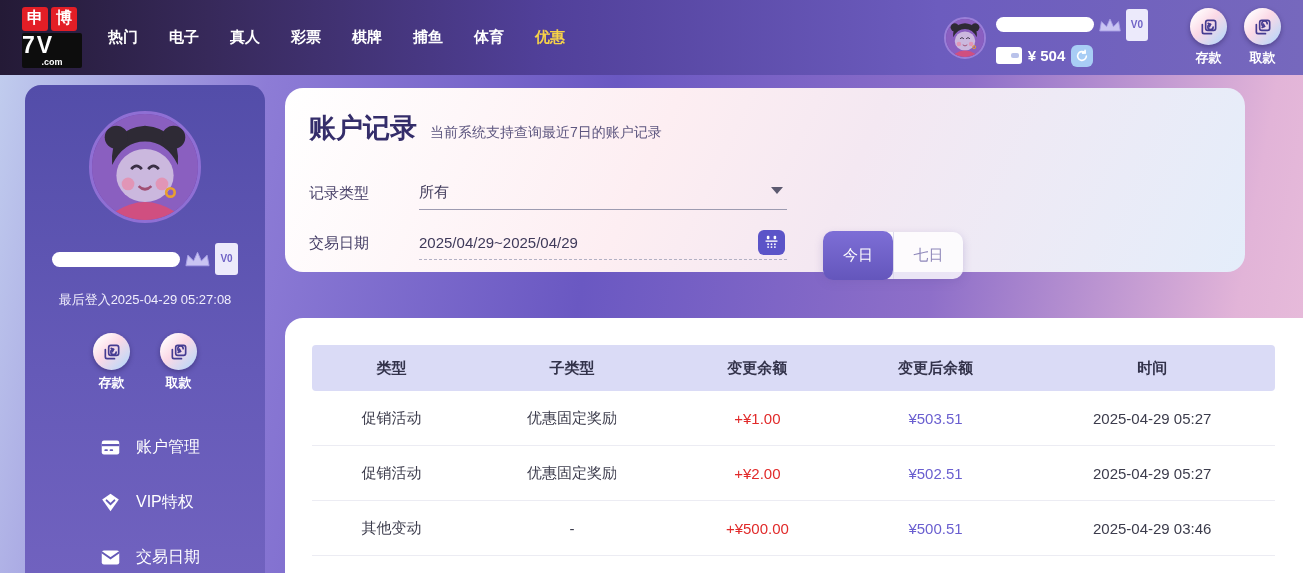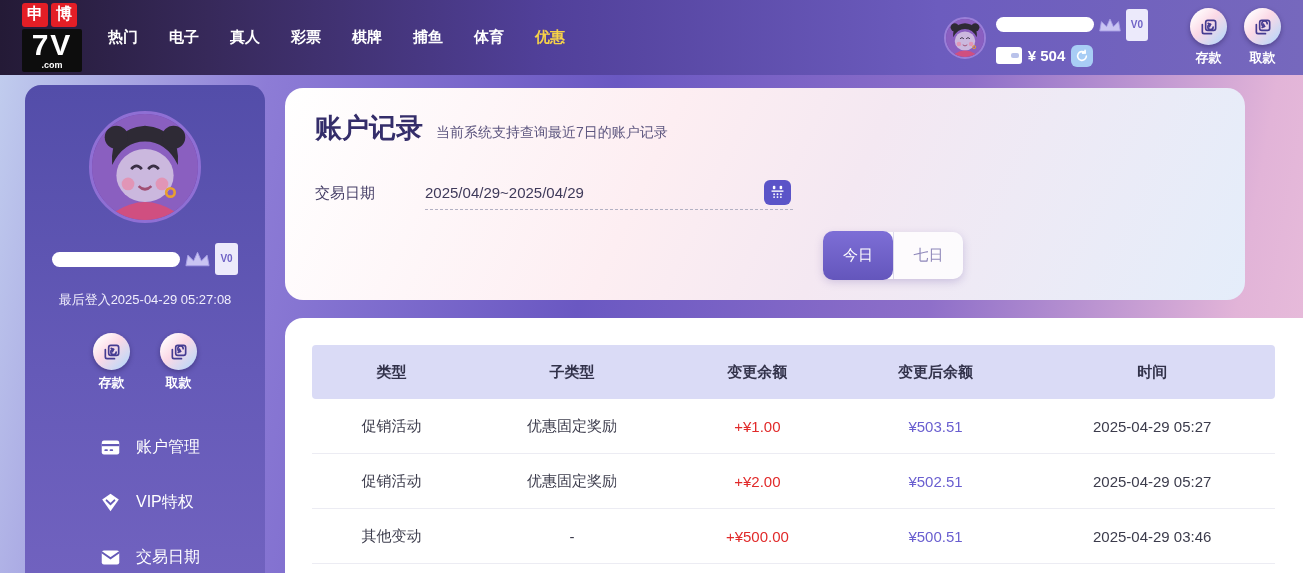--- a/index.html
+++ b/index.html
@@ -9,22 +9,22 @@
            background:linear-gradient(100deg,#c3d0ef 0%,#8d7cd6 20%,#6a58c2 45%,#8e6fc9 70%,#e2b4d8 92%,#e9bedb 100%); }
 
   
   .topbar { position:absolute; top:0; left:0; right:0; height:75px;
             background:linear-gradient(90deg,#241a36 0%,#37295a 16%,#51409a 42%,#6c5cbe 72%,#7668bd 100%);
             display:flex; align-items:center; padding:0 22px; z-index:5; }
   .logo { width:60px; margin-right:26px; cursor:pointer; }
   .logo-tiles { display:flex; gap:3px; margin-bottom:2px; }
   .logo-tile { width:26px; height:24px; background:#e31e26; color:#fff; border-radius:3px;
                display:flex; align-items:center; justify-content:center; font-size:16px; font-weight:bold; }
-  .logo-main { background:#0d0d0d; color:#fff; font-weight:800; font-size:30px; line-height:1.05;
-               text-align:center; letter-spacing:2px; border-radius:2px 2px 0 0; }
+  .logo-main { background:#0d0d0d; color:#fff; font-weight:800; font-size:23px; line-height:1.05;
+               letter-spacing:2px; border-radius:2px 2px 0 0; }
   .logo-com { background:#0d0d0d; color:#fff; font-size:9px; font-weight:bold; text-align:center;
               line-height:1.2; border-radius:0 0 2px 2px; padding-bottom:1px; }
   .nav { display:flex; gap:31px; }
   .nav-item { color:#fff; font-size:15px; font-weight:700; cursor:pointer; white-space:nowrap; }
   .nav-item.active { color:#f7d348; }
 
   .user-cluster { margin-left:auto; display:flex; align-items:center; }
   .avatar-sm { width:42px; height:42px; border-radius:50%; border:2px solid #9a7fd8; overflow:hidden;
                background:#7a4fb8; flex:0 0 auto; }
   .user-info { margin-left:10px; display:flex; flex-direction:column; gap:4px; }
@@ -54,23 +54,23 @@
                margin:0 auto; background:#7a4fb8; }
   .sb-uname { display:flex; align-items:center; justify-content:center; gap:4px; margin-top:20px; }
   .sb-censor { width:128px; height:15px; background:#fff; border-radius:8px; }
   .sb-lastlogin { color:#f0eefc; font-size:13px; text-align:center; margin-top:16px; }
   .sb-actions { display:flex; justify-content:center; gap:30px; margin-top:24px; }
   .menu { margin-top:32px; padding-left:50px;margin-left:25px; }
   .menu-item { display:flex; align-items:center; gap:15px; color:#fff; font-size:16px;
                height:46px; margin-bottom:9px; cursor:pointer; }
 
   
-  .card-top { position:absolute; left:285px; top:88px; width:960px; height:212px; border-radius:18px;
+  .card-top { position:absolute; left:285px; top:88px; width:960px; height:184px; border-radius:18px;
               background:linear-gradient(115deg,#ffffff 0%,#fdeef2 38%,#f4e8f2 58%,#e4edfa 100%);
-              padding:22px 30px; z-index:3; }
+              padding:22px 24px; z-index:3; }
   .page-head { display:flex; align-items:baseline; gap:13px; }
   .page-title { font-size:27px; font-weight:800; color:#342d6a; }
   .page-subtitle { font-size:14px; color:#5d567f; }
   .filters { margin-top:22px; }
   .filter-row { display:flex; align-items:center; height:50px; }
   .filter-label { width:110px; font-size:15px; color:#453e66; }
   .filter-field { position:relative; width:368px; height:34px; display:flex; align-items:center;
                   font-size:15px; color:#3f3a5a; cursor:pointer; }
   .filter-field.solid { border-bottom:1px solid #9d9bb1; }
   .filter-field.dashed { border-bottom:1px dashed #b3b1c4; }
@@ -85,21 +85,21 @@
   .tab { width:70px; height:47px; display:flex; align-items:center; justify-content:center;
          color:#9089bb; font-size:15px; border-left:1px solid #dcd9ec; cursor:pointer; }
   .tab:first-child { border-left:none; }
   .tab.active { background:linear-gradient(180deg,#7d6ed6,#6456bc); color:#fff; border-radius:10px;
                 margin:-1px 0; height:49px; }
 
   
   .card-table { position:absolute; left:285px; top:318px; right:-26px; bottom:-26px; background:#fff;
                 border-radius:18px; padding:27px; z-index:3; }
   .t-grid { display:grid; grid-template-columns:16.5% 21% 17.5% 19.5% 25.5%; width:963px; }
-  .t-head { background:#dadbf6; border-radius:4px; height:54px; align-items:center; }
+  .t-head { background:#dadbf6; border-radius:4px; height:46px; align-items:center; }
   .t-head .t-cell { font-size:15px; color:#32324a; font-weight:600; text-align:center; }
   .t-row { height:55px; align-items:center; border-bottom:1px solid #ececf3; }
   .t-row .t-cell { font-size:15px; color:#3c3c4c; text-align:center; }
   .t-cell.change { color:#e12a2a; }
   .t-cell.after { color:#6a5fd0; }
 
   svg { display:block; }
 </style>
 </head>
 <body>
@@ -280,20 +280,27 @@
     </nav>
   </aside>
 
   <section class="card-top">
     <div class="page-head">
       <h1 class="page-title">账户记录</h1>
       <span class="page-subtitle">当前系统支持查询最近7日的账户记录</span>
     </div>
 
     <div class="filters">
+      <div class="filter-row">
+        <span class="filter-label">记录类型</span>
+        <div class="filter-field solid">
+          <span>所有</span>
+          <span class="caret-down"></span>
+        </div>
+      </div>
       <div class="filter-row">
         <span class="filter-label">交易日期</span>
         <div class="filter-field dashed">
           <span>2025/04/29~2025/04/29</span>
           <span class="cal-btn">
             <svg width="17" height="16" viewBox="0 0 20 18">
               <rect x="1" y="2" width="18" height="15" rx="3" fill="none"></rect>
               <rect x="1" y="2" width="18" height="15" rx="3" fill="#5b54c8"></rect>
               <rect x="4.5" y="0.5" width="3" height="4" rx="1.2" fill="#fff"></rect>
               <rect x="12.5" y="0.5" width="3" height="4" rx="1.2" fill="#fff"></rect>

